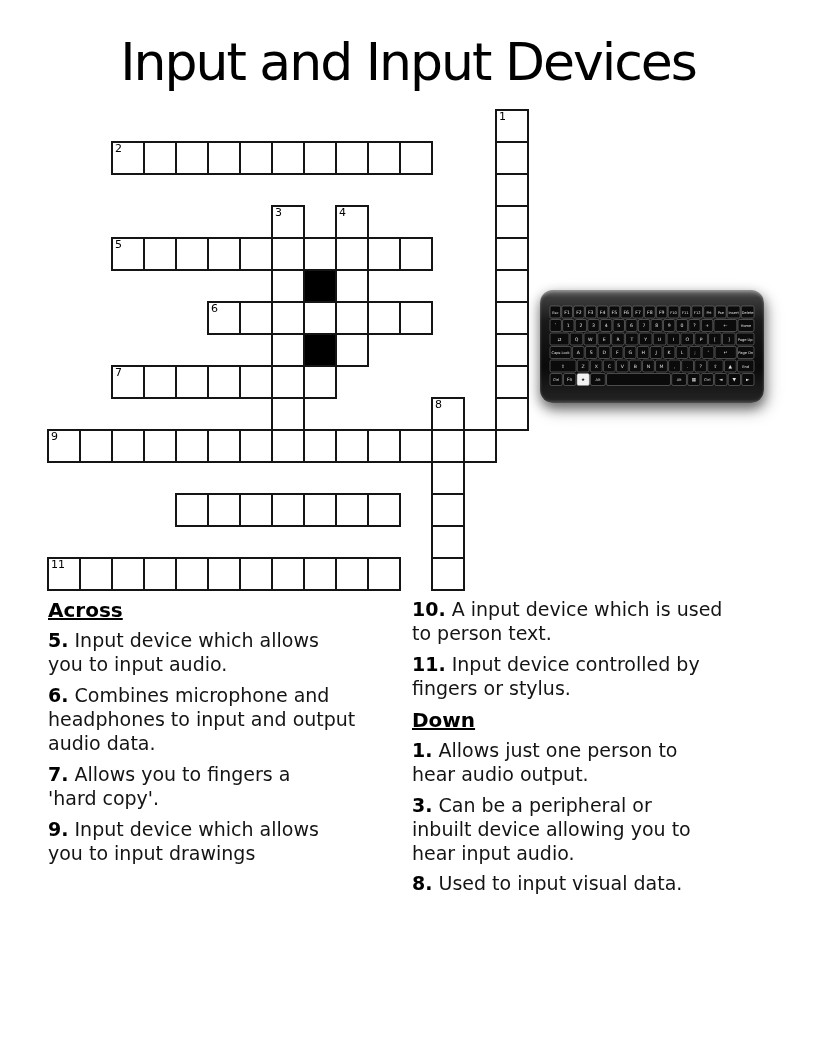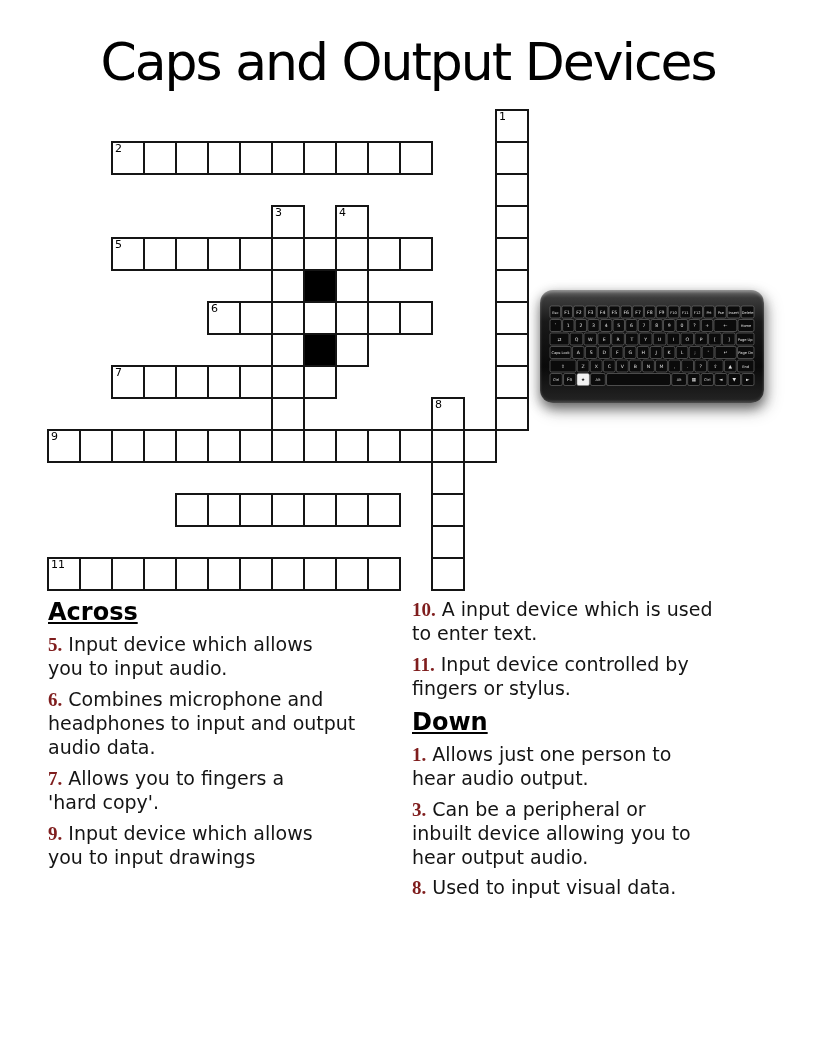--- a/index.html
+++ b/index.html
@@ -26,31 +26,31 @@
     position:absolute;left:540px;top:290px;width:224px;height:113px;border-radius:13px;
     background:linear-gradient(180deg,#6e6e6e 0%,#3c3c3c 7%,#191919 28%,#0a0a0a 68%,#222 97%,#3a3a3a 100%);
     box-shadow:0 5px 12px rgba(0,0,0,.45), 3px 7px 16px rgba(40,40,40,.35), inset 0 2px 3px rgba(255,255,255,.28), inset 0 -2px 3px rgba(255,255,255,.10);
   }
   .keyboard svg{position:absolute;left:0;top:0;}
   
   .clue-col{position:absolute;top:598px;}
   #clues-left{left:48px;width:358px;}
   #clues-right{left:412px;width:372px;}
   .clue-head{
-    font-size:24px;font-weight:bold;text-decoration:underline;margin:0 0 7px 0;color:#000;
+    font-size:20px;font-weight:bold;text-decoration:underline;margin:0 0 7px 0;color:#000;
   }
   p.clue{font-size:19px;line-height:1.26;margin:0 0 7px 0;color:#141414;}
-  .clue-num{font-weight:bold;color:#7f1d1d;font-family:Liberation Serif, serif;}
+  .clue-num{font-weight:bold;color:#000000;}
   .clue-text{white-space:pre-line;}
 </style>
 </head>
 <body>
 
 <div id="page">
-  <div class="page-title">Caps and Output Devices</div>
+  <div class="page-title">Input and Input Devices</div>
 
   <div id="grid">
       <div class="cell" style="left: 111px; top: 141px;">
         <span class="cellnum">2</span>
       </div>
       <div class="cell" style="left: 143px; top: 141px;"></div>
       <div class="cell" style="left: 175px; top: 141px;"></div>
       <div class="cell" style="left: 207px; top: 141px;"></div>
       <div class="cell" style="left: 239px; top: 141px;"></div>
       <div class="cell" style="left: 271px; top: 141px;"></div>
@@ -342,24 +342,24 @@
       <p class="clue"><b class="clue-num">6.</b><span class="clue-text"> Combines microphone and
 headphones to input and output
 audio data.</span></p>
       <p class="clue"><b class="clue-num">7.</b><span class="clue-text"> Allows you to fingers a
 'hard copy'.</span></p>
       <p class="clue"><b class="clue-num">9.</b><span class="clue-text"> Input device which allows
 you to input drawings</span></p>
     </div>
   <div id="clues-right" class="clue-col">
       <p class="clue"><b class="clue-num">10.</b><span class="clue-text"> A input device which is used
-to enter text.</span></p>
+to person text.</span></p>
       <p class="clue"><b class="clue-num">11.</b><span class="clue-text"> Input device controlled by
 fingers or stylus.</span></p>
       <div class="clue-head">Down</div>
       <p class="clue"><b class="clue-num">1.</b><span class="clue-text"> Allows just one person to
 hear audio output.</span></p>
       <p class="clue"><b class="clue-num">3.</b><span class="clue-text"> Can be a peripheral or
 inbuilt device allowing you to
-hear output audio.</span></p>
+hear input audio.</span></p>
       <p class="clue"><b class="clue-num">8.</b><span class="clue-text"> Used to input visual data.</span></p>
     </div>
 </div>
 
 </body></html>

